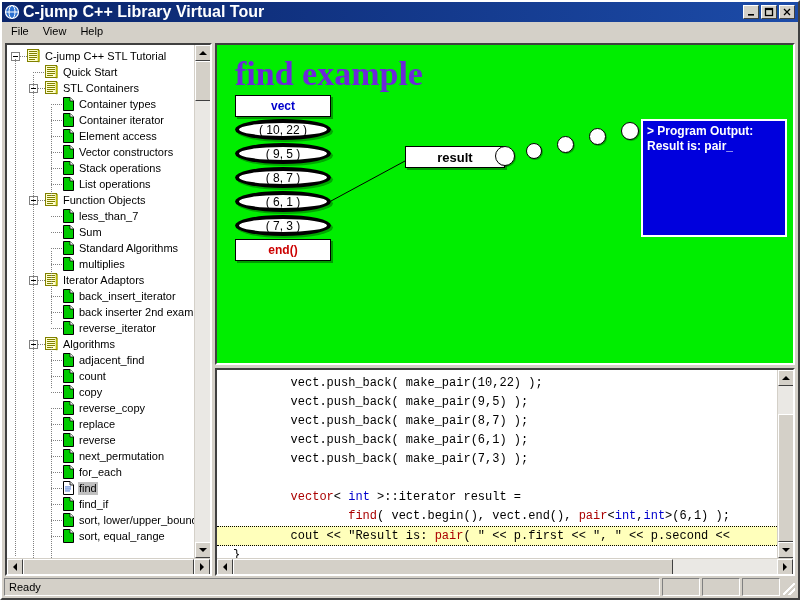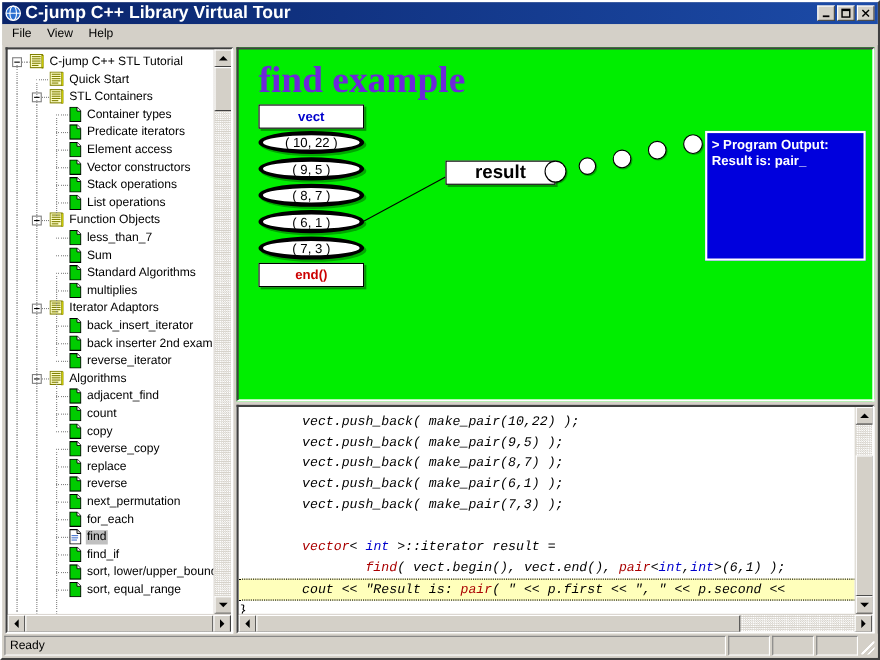--- a/index.html
+++ b/index.html
@@ -255,21 +255,21 @@
     color: #000;
     box-shadow: 2px 2px 0 rgba(0,0,0,0.30);
     text-align: right;
   }
   .result-box {
     position: absolute;
     background: #ffffff;
     border: 1px solid #000;
     width: 100px; height: 22px;
     display: flex; align-items: center; justify-content: center;
-    font-size: 17px; font-weight: bold; color: #000;
+    font-size: 13px; font-weight: bold; color: #000;
     box-shadow: 2px 2px 0 rgba(0,0,0,0.35);
   }
   .dot {
     position: absolute;
     background: #ffffff;
     border: 1px solid #000;
     border-radius: 50%;
     box-shadow: 1px 1px 0 rgba(0,0,0,0.3);
   }
   .out-panel {
@@ -301,21 +301,21 @@
     flex: 1 1 auto;
     overflow: hidden;
     font-family: "Liberation Mono", monospace;
     font-size: 12px;
     line-height: 19px;
     white-space: pre;
     padding-top: 4px;
     background: #fff;
     color: #000;
   }
-  .cl { padding-left: 0; height: 19px; font-style: italic; }
+  .cl { padding-left: 16px; height: 19px; }
   .cl.hl {
     background: #ffffbb;
     border-top: 1px dotted #000;
     border-bottom: 1px dotted #000;
     height: 20px;
     line-height: 18px;
   }
   .kw-red { color: #aa0000; }
   .kw-blue { color: #0000cc; }
   
@@ -454,21 +454,21 @@
                 </svg></span>
               <span class="node-label">Container types</span>
             </div>
             <div class="tree-row">
               <span style="width: 40px; flex: 0 0 auto;"></span>
               <span class="dots" style="width: 12px;"></span>
               <span class="icon-page"><svg width="11" height="14" viewBox="0 0 11 14">
                   <path d="M0.5 0.5 H7 L10.5 4 V13.5 H0.5 Z" fill="#00cc00" stroke="#000"></path>
                   <path d="M7 0.5 V4 H10.5" fill="#ffffff" stroke="#000" stroke-width="0.8"></path>
                 </svg></span>
-              <span class="node-label">Predicate iterators</span>
+              <span class="node-label">Container iterator</span>
             </div>
             <div class="tree-row">
               <span style="width: 40px; flex: 0 0 auto;"></span>
               <span class="dots" style="width: 12px;"></span>
               <span class="icon-page"><svg width="11" height="14" viewBox="0 0 11 14">
                   <path d="M0.5 0.5 H7 L10.5 4 V13.5 H0.5 Z" fill="#00cc00" stroke="#000"></path>
                   <path d="M7 0.5 V4 H10.5" fill="#ffffff" stroke="#000" stroke-width="0.8"></path>
                 </svg></span>
               <span class="node-label">Element access</span>
             </div>

